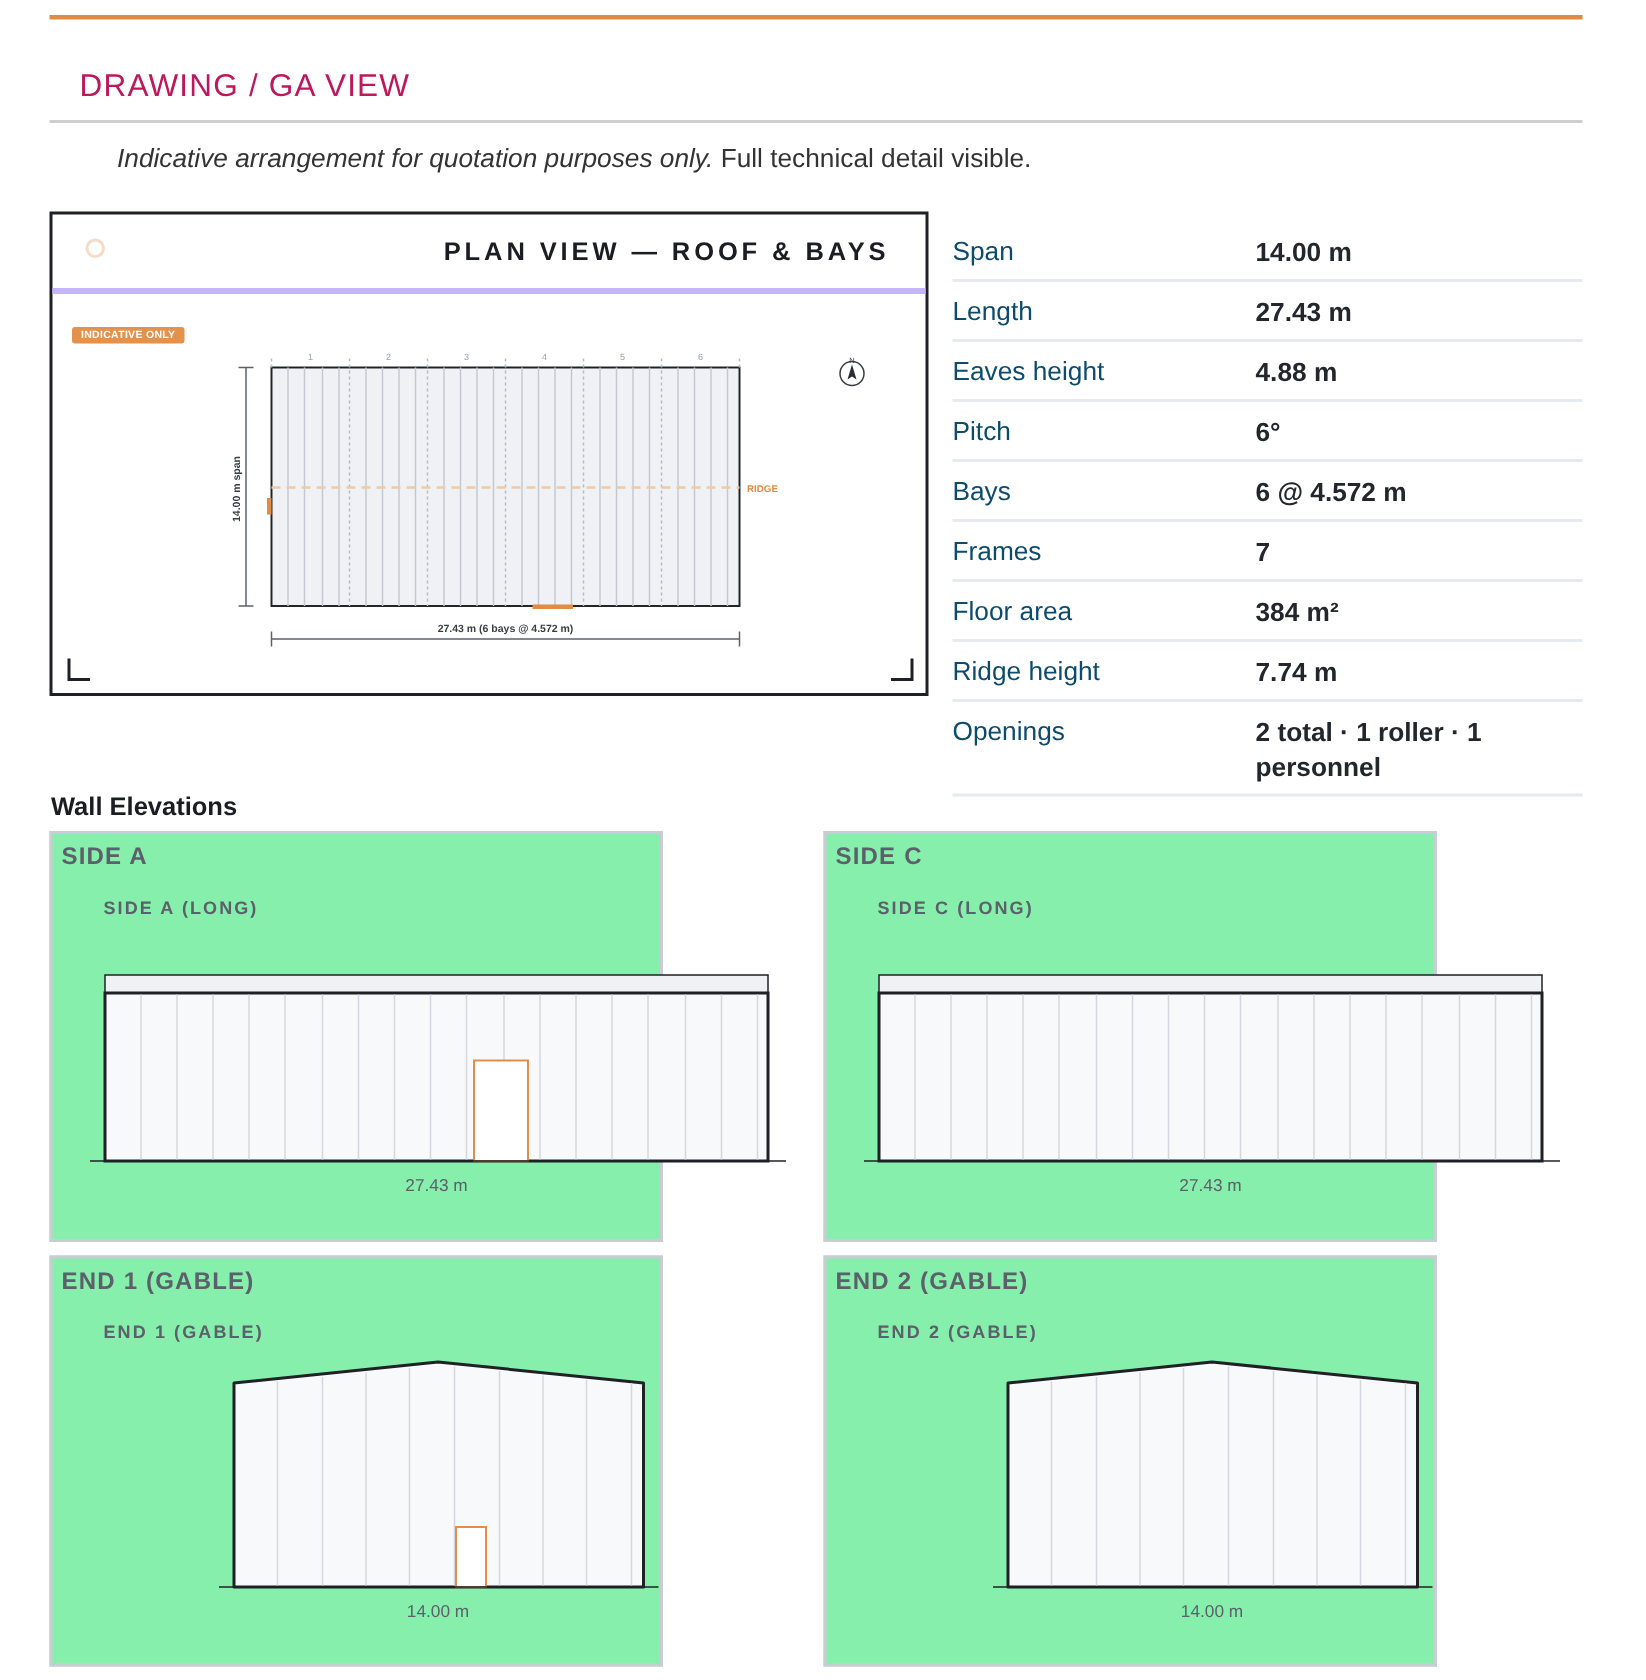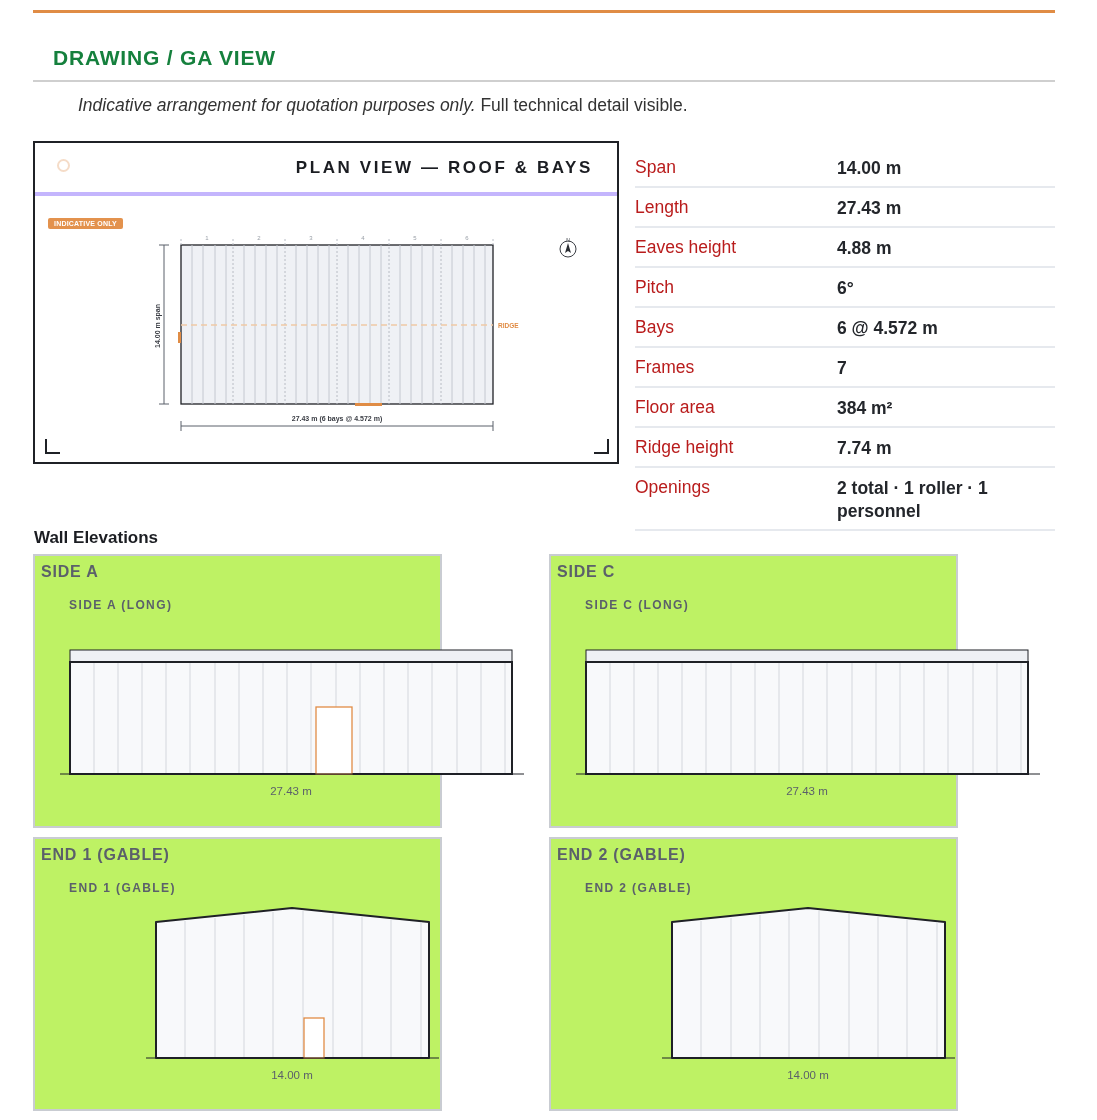--- a/index.html
+++ b/index.html
@@ -1,36 +1,36 @@
 <!DOCTYPE html>
 <html><head>
 <meta charset="utf-8">
 <style>
   html, body { margin:0; padding:0; background:#ffffff; }
   body { width:1097px; height:1120px; position:relative; font-family:"Liberation Sans", sans-serif; color:#1f2328; overflow:hidden; }
   .topbar { position:absolute; left:33px; top:10px; width:1022px; height:3px; background:#e08c45; }
-  .title { position:absolute; left:53px; top:46px; font-size:21px; font-weight:700; letter-spacing:0.8px; color:#15803d; }
+  .title { position:absolute; left:53px; top:46px; font-size:21px; font-weight:400; letter-spacing:0.8px; color:#be185d; }
   .title-rule { position:absolute; left:33px; top:80px; width:1022px; height:2px; background:#cfcfcf; }
   .subtitle { position:absolute; left:34px; top:95px; font-size:17.5px; color:#333;margin-left:44px; }
   .subtitle em { font-style:italic; }
 
   .plan { position:absolute; left:33px; top:141px; width:586px; height:323px; border:2px solid #1f2126; box-sizing:border-box; background:#fff; }
   .plan-head { position:absolute; left:0; top:0; right:0; height:49px; border-bottom:4px solid #c4b5fd; }
   .plan-dot { position:absolute; left:22px; top:16px; width:13px; height:13px; border-radius:50%; border:2.5px solid #f5dcc8; box-sizing:border-box; }
   .plan-title { position:absolute; right:24px; top:15px; font-size:17px; font-weight:700; letter-spacing:2.6px; color:#1b1d22; }
   .badge { position:absolute; left:13px; top:75px; background:#e3924d; color:#fff; font-size:7px; font-weight:700; padding:2px 6px; border-radius:2px; letter-spacing:0.2px; }
   .plan svg { position:absolute; left:0; top:0; }
 
   .specs { position:absolute; left:635px; top:148px; width:420px; }
   .spec-row { display:flex; border-bottom:2px solid #e6e9ee; min-height:34px; box-sizing:border-box; padding-top:9px; padding-bottom:6px; }
-  .spec-label { width:202px; font-size:17.5px; color:#b91c1c; }
+  .spec-label { width:202px; font-size:17.5px; color:#0c4a6e; }
   .spec-value { flex:1; font-size:17.5px; font-weight:700; color:#23262b; line-height:23px; }
 
   .wall-heading { position:absolute; left:34px; top:528px; font-size:17px; font-weight:700; color:#1b1d22; }
-  .panel { position:absolute; width:409px; height:274px; border:2px solid #c9ccd2; box-sizing:border-box; background:#bef264; }
+  .panel { position:absolute; width:409px; height:274px; border:2px solid #c9ccd2; box-sizing:border-box; background:#86efac; }
   .panel-title { position:absolute; left:6px; top:7px; font-size:16px; font-weight:700; letter-spacing:0.8px; color:#5b606a; }
   .panel-sub { position:absolute; left:34px; top:42px; font-size:12px; font-weight:700; letter-spacing:1.4px; color:#5b606a; }
   .panel svg { position:absolute; left:0; top:0; }
   .dim-label { position:absolute; font-size:11.5px; color:#5b606a; transform:translateX(-50%); }
 </style>
 </head>
 <body>
 
 <div class="topbar"></div>
 <div class="title">DRAWING / GA VIEW</div>

